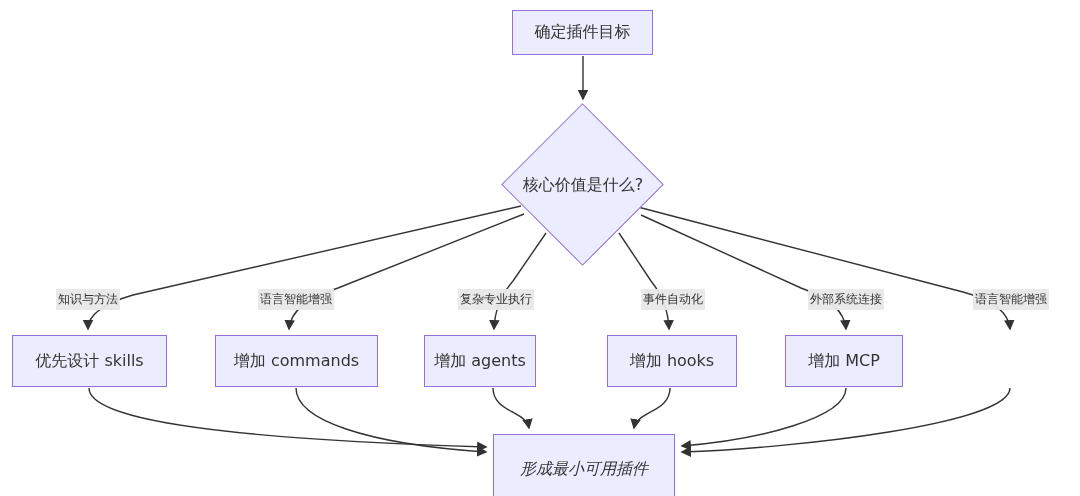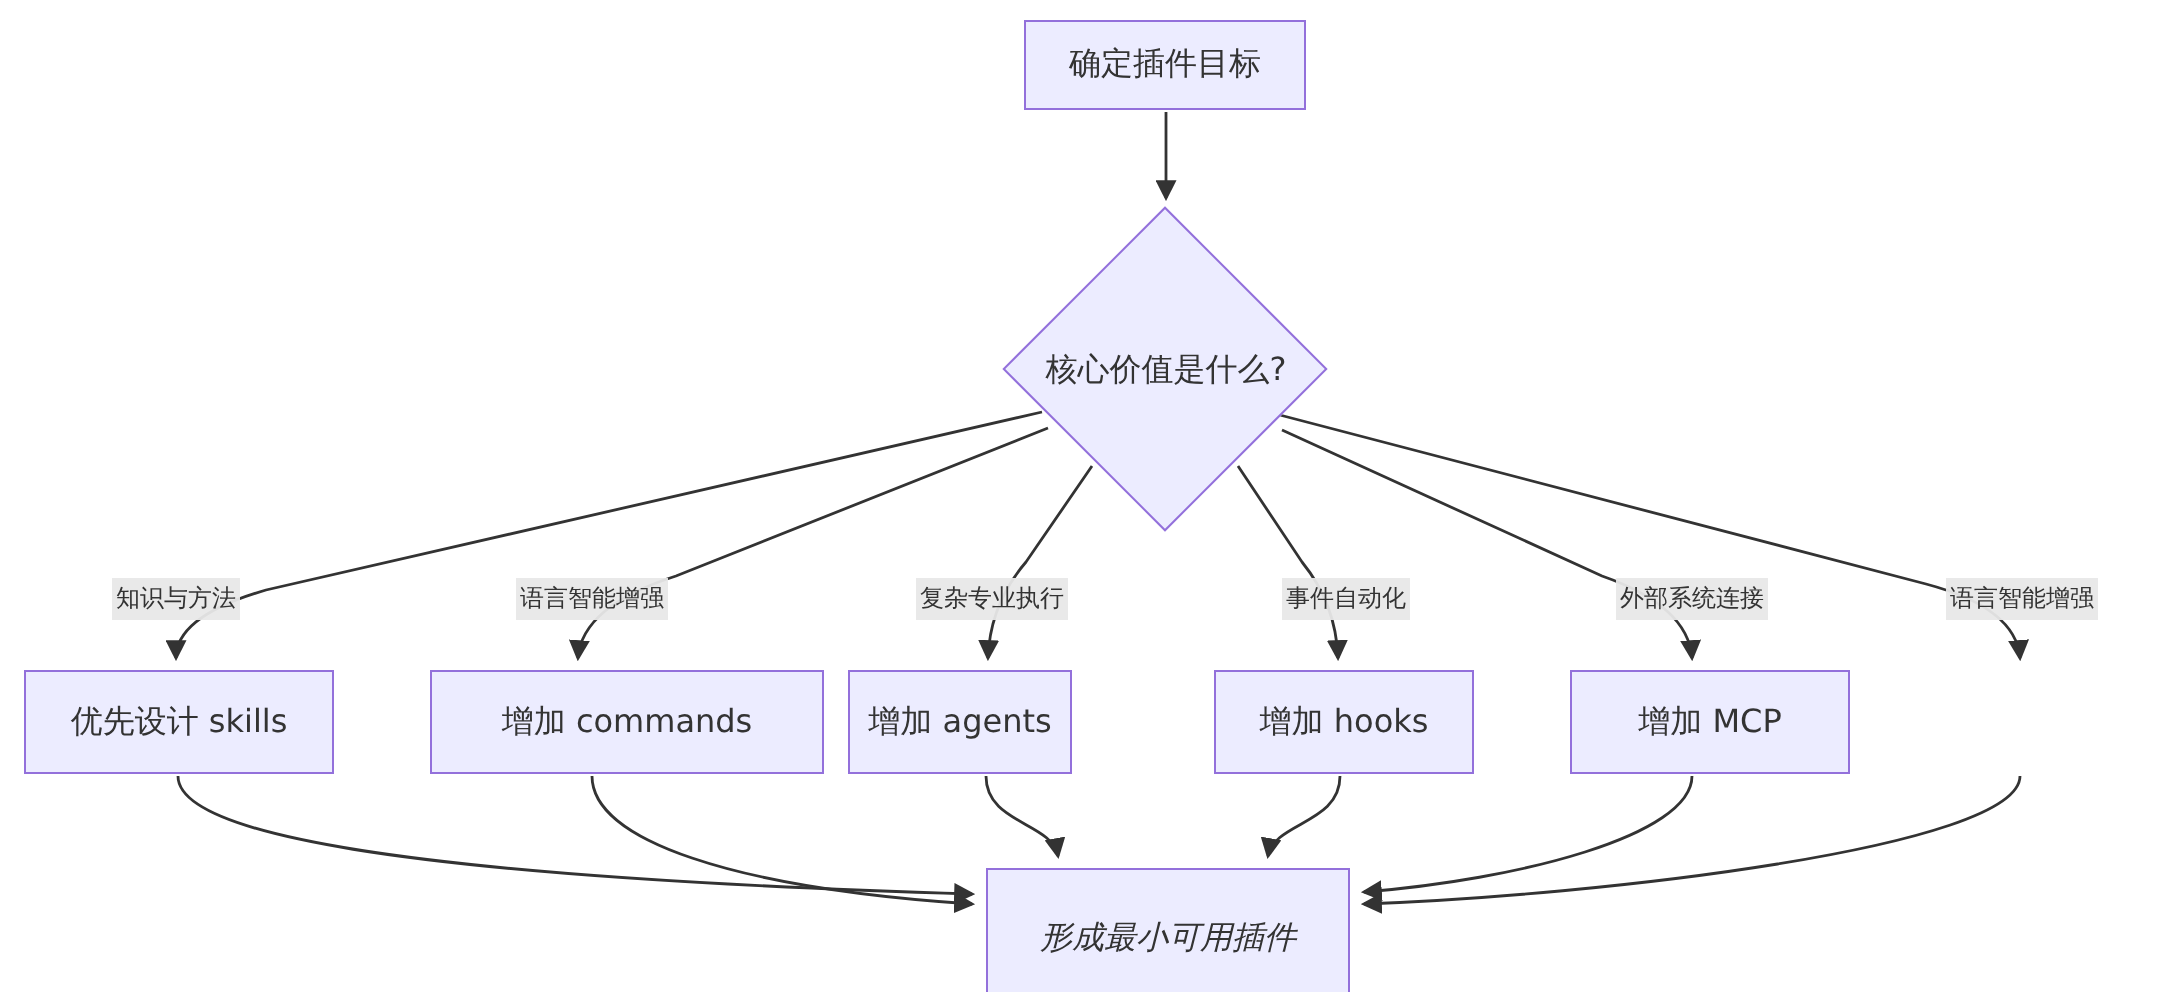--- a/index.html
+++ b/index.html
@@ -66,24 +66,24 @@
     font-size: 12px;
     line-height: 19px;
     color: #333333;
     white-space: nowrap;
     z-index: 3;
   }
   #start-node  { left: 512px; top: 10px;  width: 141px; height: 45px; }
   #end-node    { left: 493px; top: 434px; width: 182px; height: 71px; font-style: italic; }
   .branch-node { top: 335px; height: 52px; }
   #branch-node-0 { left: 12px;  width: 155px; }
-  #branch-node-1 { left: 215px; width: 197px; }
+  #branch-node-1 { left: 215px; width: 163px; }
   #branch-node-2 { left: 424px; width: 112px; }
   #branch-node-3 { left: 607px; width: 130px; }
-  #branch-node-4 { left: 785px; width: 140px; }
+  #branch-node-4 { left: 785px; width: 118px; }
   #branch-node-5 { left: 953px; width: 115px; }
   #edge-label-0 { left: 88px;  }
   #edge-label-1 { left: 296px; }
   #edge-label-2 { left: 496px; }
   #edge-label-3 { left: 673px; }
   #edge-label-4 { left: 846px; }
   #edge-label-5 { left: 1011px; }
 </style>
 </head>
 <body>

